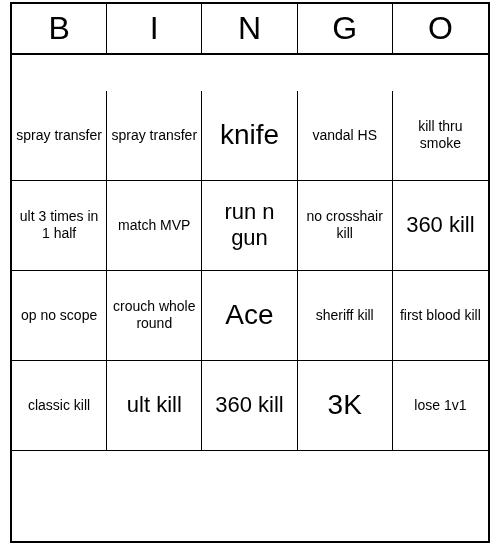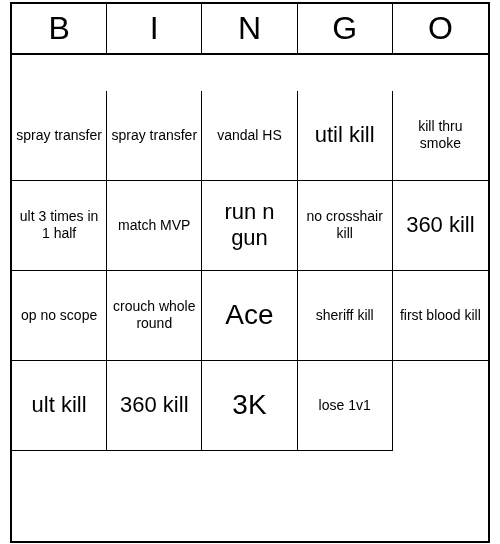--- a/index.html
+++ b/index.html
@@ -94,25 +94,25 @@
       <div class="bingo-header-cell">G</div>
       <div class="bingo-header-cell">O</div>
     </div>
   <div class="bingo-grid">
   <div class="bingo-cell">
         <span>spray transfer</span>
       </div>
       <div class="bingo-cell">
         <span>spray transfer</span>
       </div>
+      <div class="bingo-cell xl-text">
+        <span>knife</span>
+      </div>
       <div class="bingo-cell">
         <span>vandal HS</span>
-      </div>
-      <div class="bingo-cell large-text">
-        <span>util kill</span>
       </div>
       <div class="bingo-cell">
         <span>kill thru smoke</span>
       </div>
       <div class="bingo-cell">
         <span>ult 3 times in 1 half</span>
       </div>
       <div class="bingo-cell">
         <span>match MVP</span>
       </div>
@@ -133,20 +133,23 @@
       </div>
       <div class="bingo-cell xl-text">
         <span>Ace</span>
       </div>
       <div class="bingo-cell">
         <span>sheriff kill</span>
       </div>
       <div class="bingo-cell">
         <span>first blood kill</span>
       </div>
+      <div class="bingo-cell">
+        <span>classic kill</span>
+      </div>
       <div class="bingo-cell large-text">
         <span>ult kill</span>
       </div>
       <div class="bingo-cell large-text">
         <span>360 kill</span>
       </div>
       <div class="bingo-cell xl-text">
         <span>3K</span>
       </div>
       <div class="bingo-cell">

